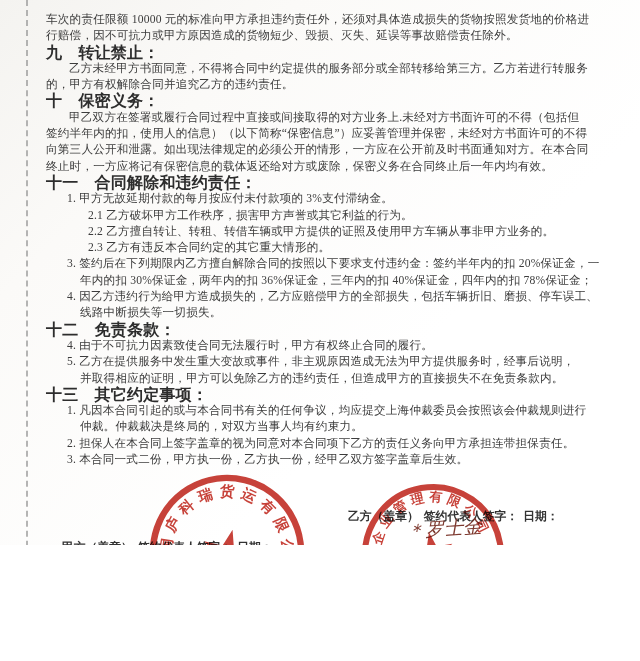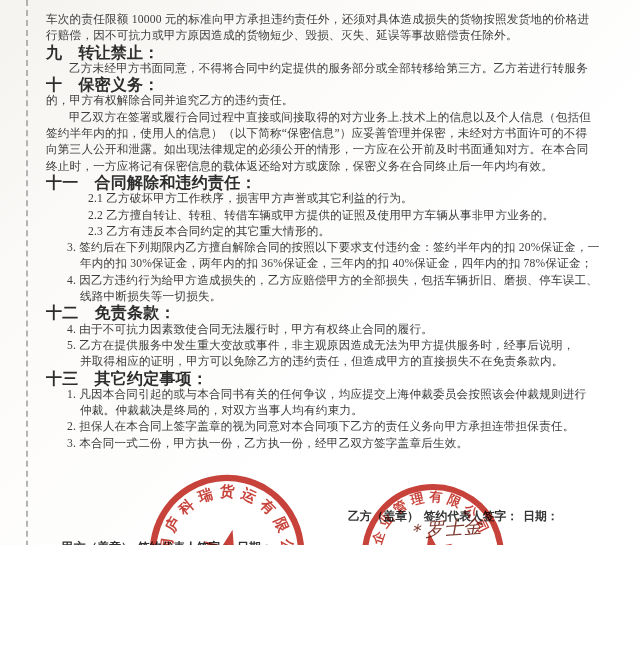--- a/index.html
+++ b/index.html
@@ -46,27 +46,28 @@
 
 <div class="page">
 
   <div class="tear-line"></div>
 
   <div class="doc">
       <div class="line p">车次的责任限额 10000 元的标准向甲方承担违约责任外，还须对具体造成损失的货物按照发货地的价格进</div>
       <div class="line p">行赔偿，因不可抗力或甲方原因造成的货物短少、毁损、灭失、延误等事故赔偿责任除外。</div>
       <div class="line h">九　转让禁止：</div>
       <div class="line pi">乙方未经甲方书面同意，不得将合同中约定提供的服务部分或全部转移给第三方。乙方若进行转服务</div>
+      <div class="line p">的，甲方有权解除合同并追究乙方的违约责任。</div>
       <div class="line h">十　保密义务：</div>
-      <div class="line p">的，甲方有权解除合同并追究乙方的违约责任。</div>
-      <div class="line pi">甲乙双方在签署或履行合同过程中直接或间接取得的对方业务上.技术上的信息以及个人信息（包括但</div>
+      <div class="line pi">甲乙双方在签署或履行合同过程中直接或间接取得的对方业务上.未经对方书面许可的不得（包括但</div>
       <div class="line p">签约半年内的扣，使用人的信息）（以下简称“保密信息”）应妥善管理并保密，未经对方书面许可的不得</div>
       <div class="line p">向第三人公开和泄露。如出现法律规定的必须公开的情形，一方应在公开前及时书面通知对方。在本合同</div>
       <div class="line p">终止时，一方应将记有保密信息的载体返还给对方或废除，保密义务在合同终止后一年内均有效。</div>
       <div class="line h">十一　合同解除和违约责任：</div>
+      <div class="line i1">1. 甲方无故延期付款的每月按应付未付款项的 3%支付滞纳金。</div>
       <div class="line i2">2.1 乙方破坏甲方工作秩序，损害甲方声誉或其它利益的行为。</div>
       <div class="line i2">2.2 乙方擅自转让、转租、转借车辆或甲方提供的证照及使用甲方车辆从事非甲方业务的。</div>
       <div class="line i2">2.3 乙方有违反本合同约定的其它重大情形的。</div>
       <div class="line i1">3. 签约后在下列期限内乙方擅自解除合同的按照以下要求支付违约金：签约半年内的扣 20%保证金，一</div>
       <div class="line i1c">年内的扣 30%保证金，两年内的扣 36%保证金，三年内的扣 40%保证金，四年内的扣 78%保证金；</div>
       <div class="line i1">4. 因乙方违约行为给甲方造成损失的，乙方应赔偿甲方的全部损失，包括车辆折旧、磨损、停车误工、</div>
       <div class="line i1c">线路中断损失等一切损失。</div>
       <div class="line h">十二　免责条款：</div>
       <div class="line i1">4. 由于不可抗力因素致使合同无法履行时，甲方有权终止合同的履行。</div>
       <div class="line i1">5. 乙方在提供服务中发生重大变故或事件，非主观原因造成无法为甲方提供服务时，经事后说明，</div>

